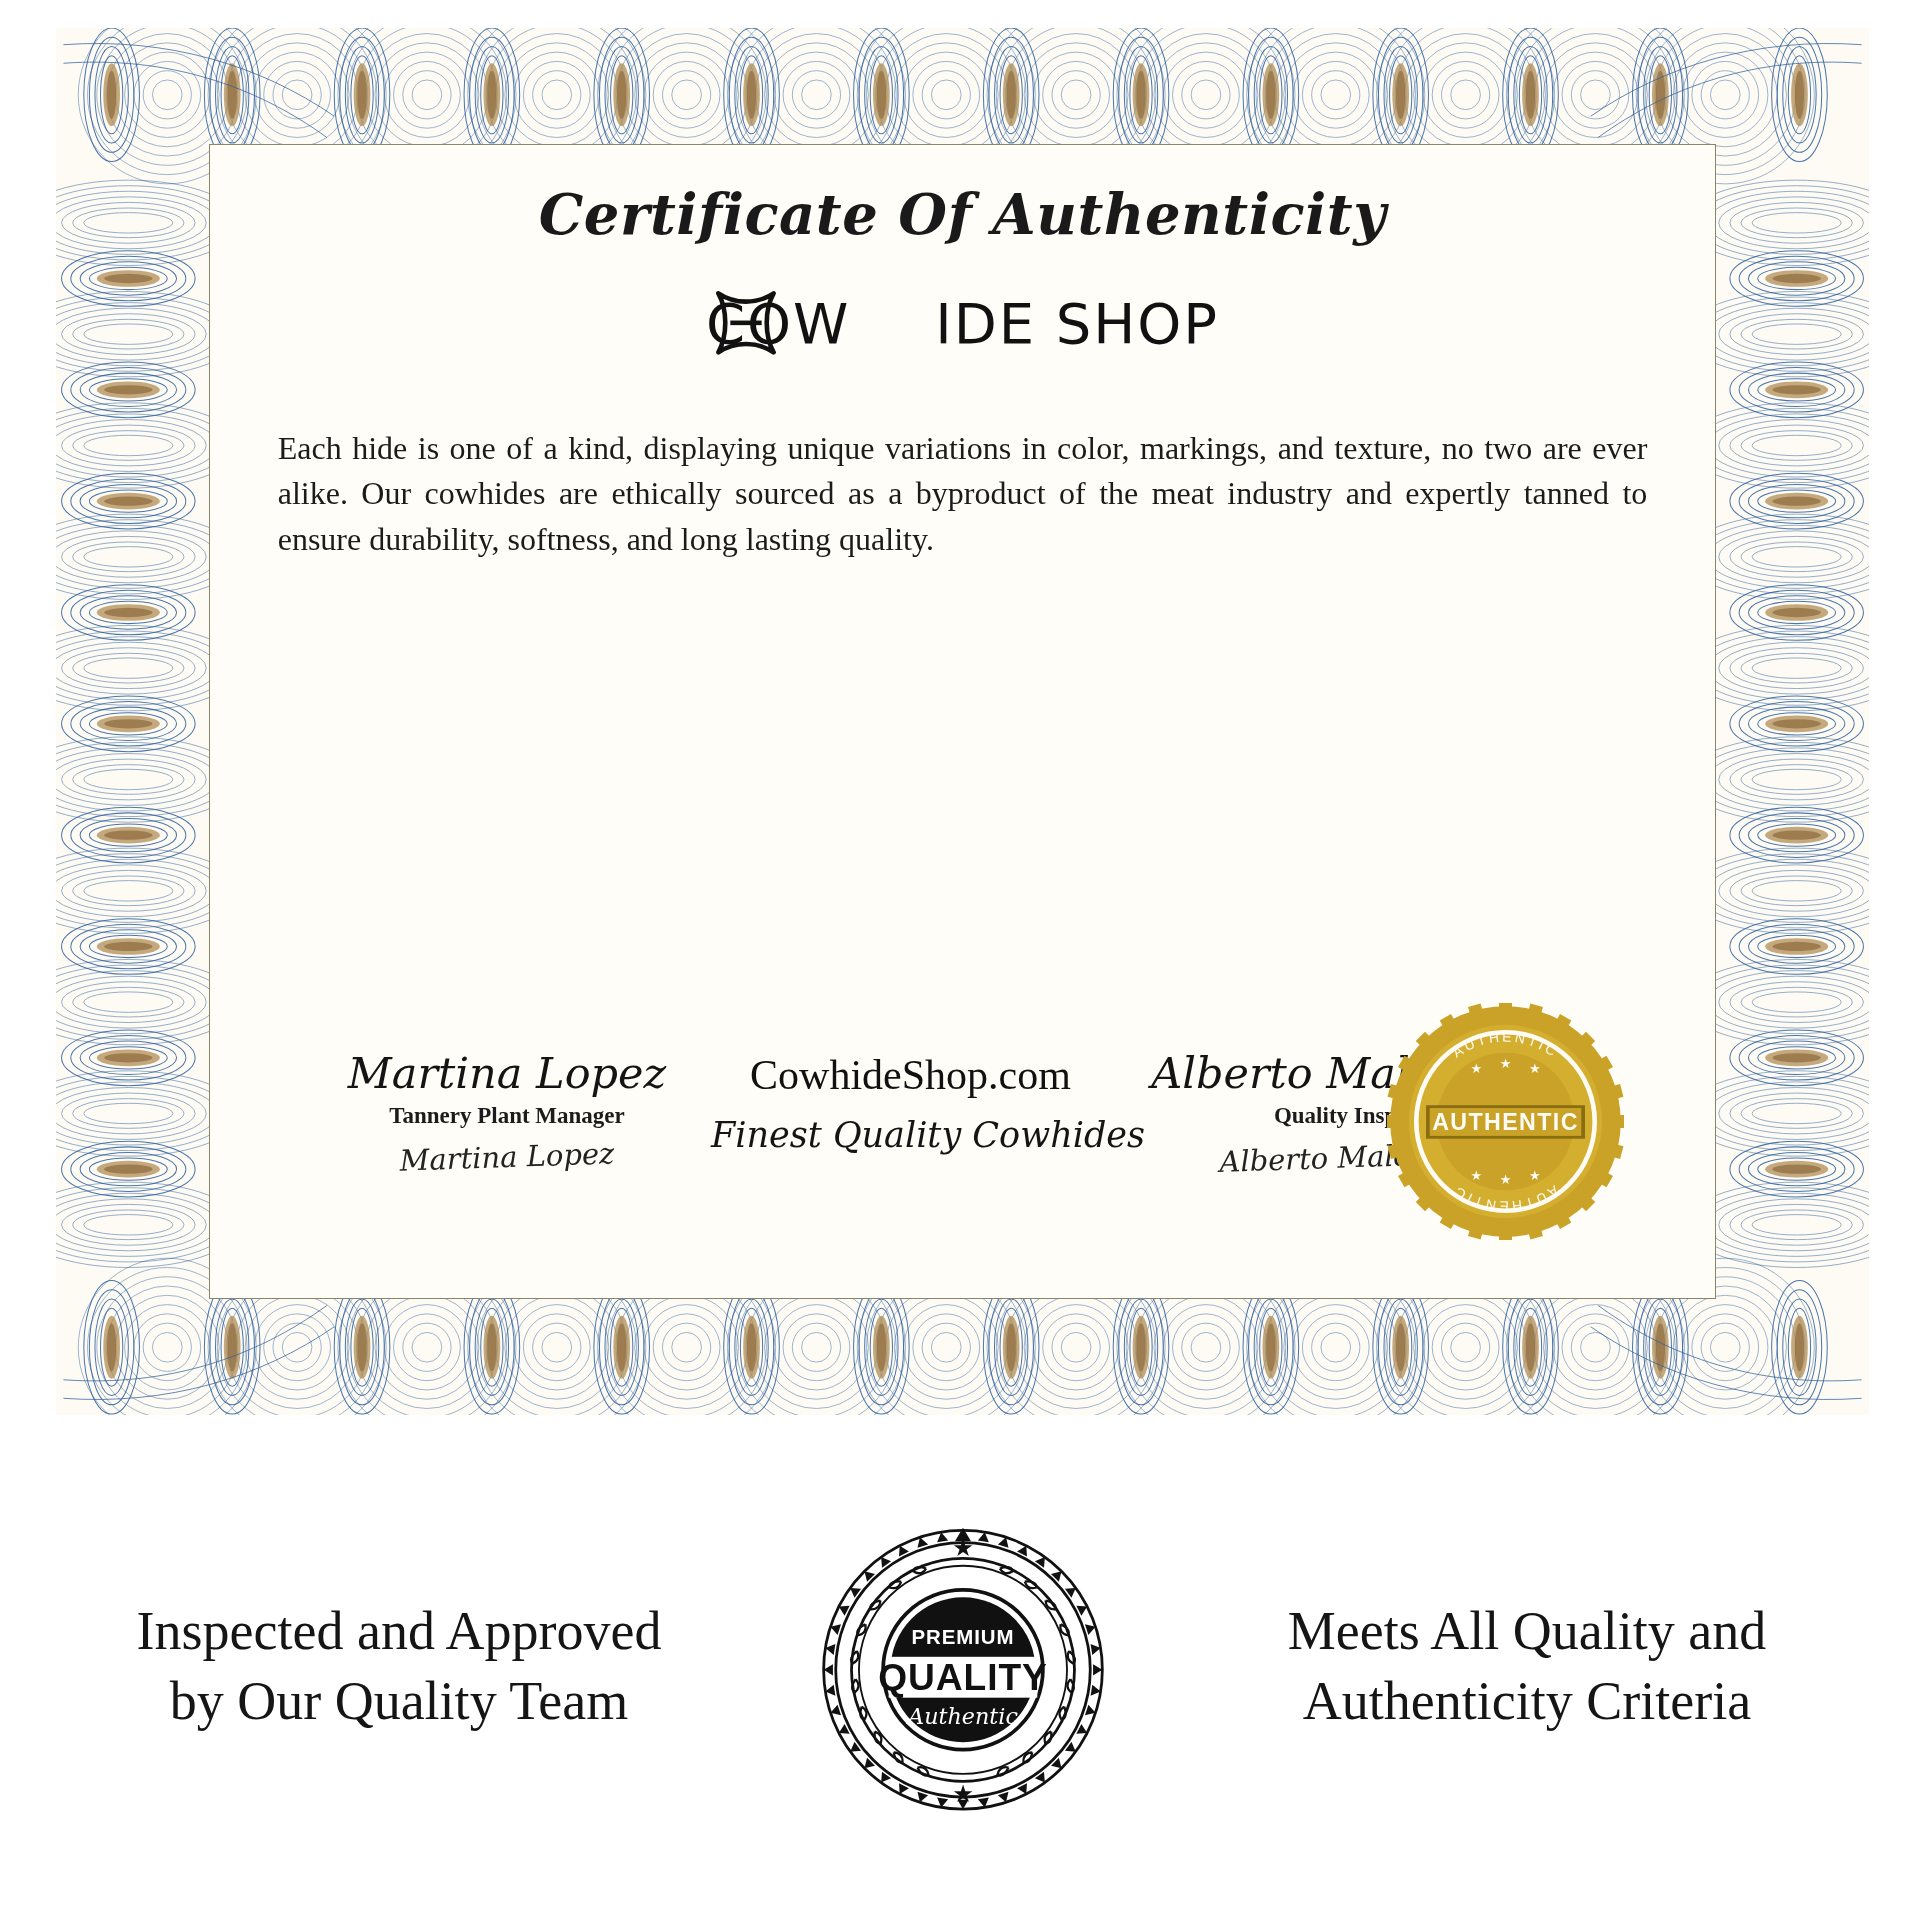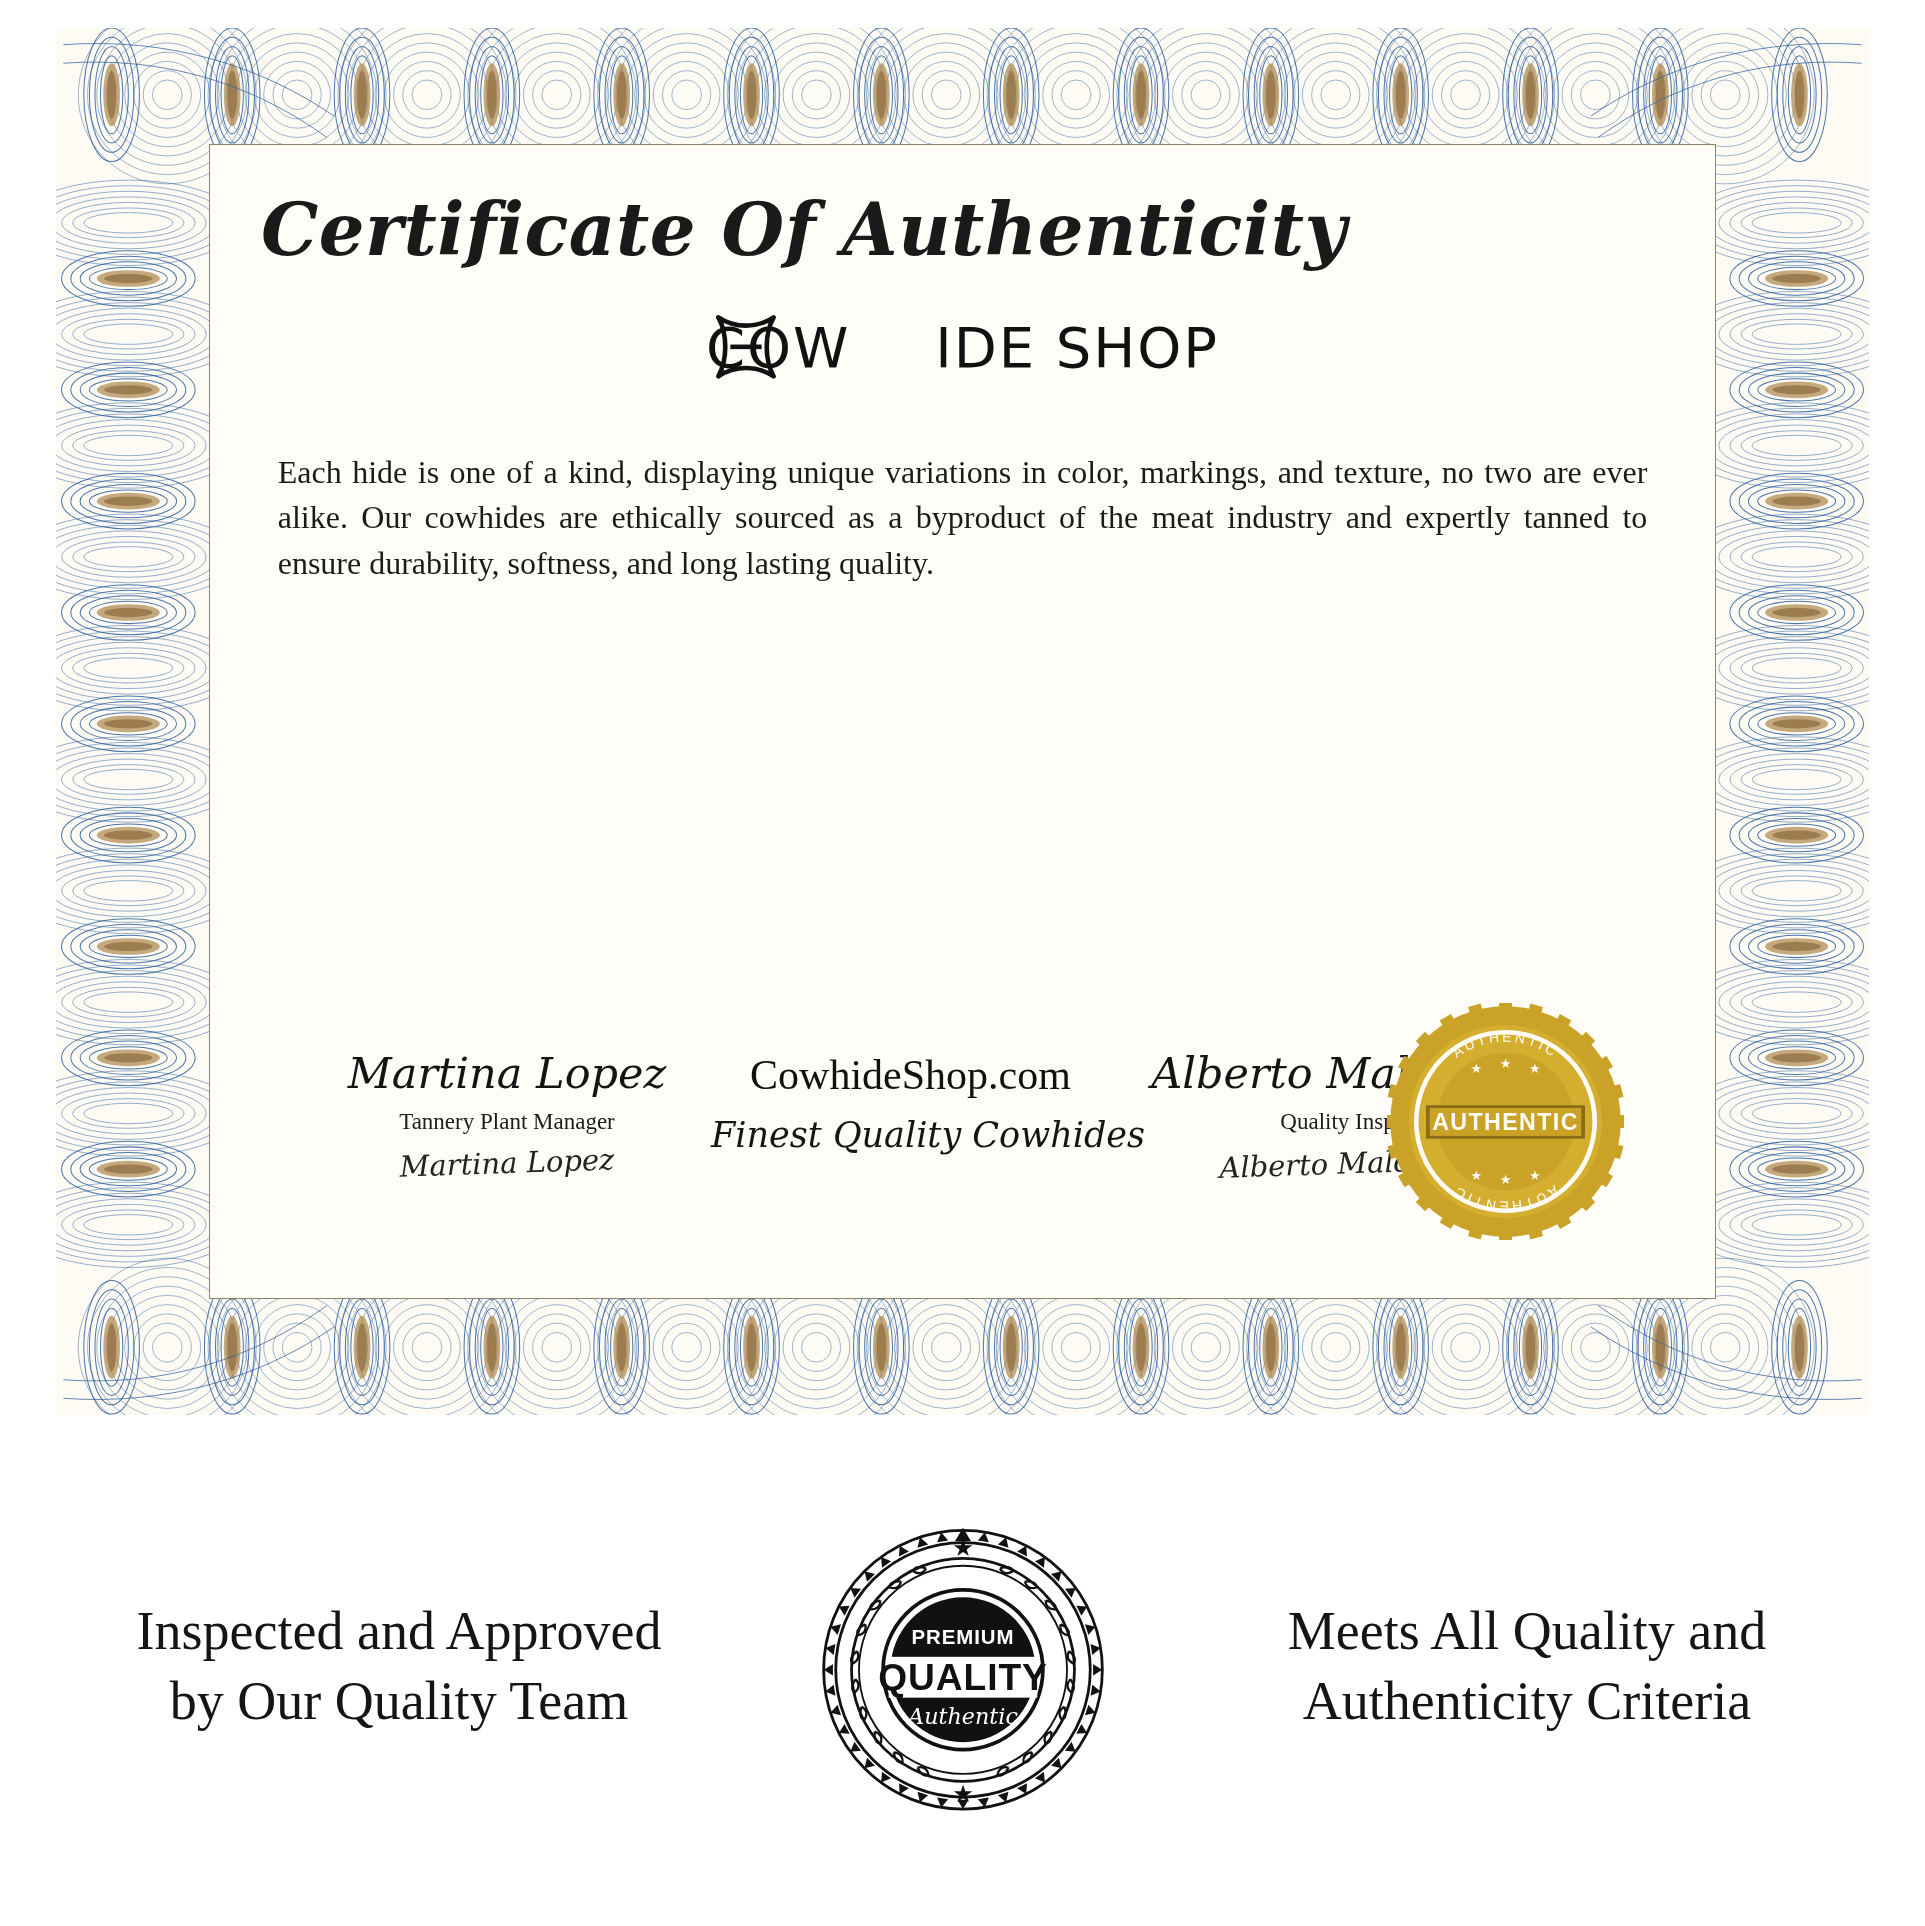--- a/index.html
+++ b/index.html
@@ -40,27 +40,28 @@
     right: 153px;
     bottom: 116px;
     background: #fefdf8;
     border: 1.9px solid #8a8468;
     box-sizing: border-box;
     padding: 37px 51px;
   }
 
   
   .cert-title {
+    text-align: center;
     font-family: "DejaVu Serif", serif;
     font-style: italic;
     font-weight: bold;
-    font-size: 72px;
+    font-size: 56px;
     color: #1a1a1a;
     letter-spacing: 0.5px;
-    margin-top: 12px;
+    margin-top: 4px;
     line-height: 1;
     white-space: nowrap;
   }
 
   .brand {
     text-align: center;
     margin-top: 37px;
     height: 89px;
     position: relative;
   }
@@ -114,22 +115,23 @@
     font-family: "DejaVu Serif", serif;
     font-style: italic;
     font-size: 43px;
     color: #141414;
     white-space: nowrap;
   }
   .sig-role {
     font-family: "Liberation Serif", serif;
     font-size: 23px;
     color: #1c1c1c;
-    margin-top: 11px;
+    margin-top: 5px;
     white-space: nowrap;
+    font-weight: bold;
   }
   .sig-hand {
     font-family: "DejaVu Serif", serif;
     font-style: italic;
     font-size: 29px;
     color: #232323;
     margin-top: 11px;
     white-space: nowrap;
     transform: rotate(-2deg);
   }

